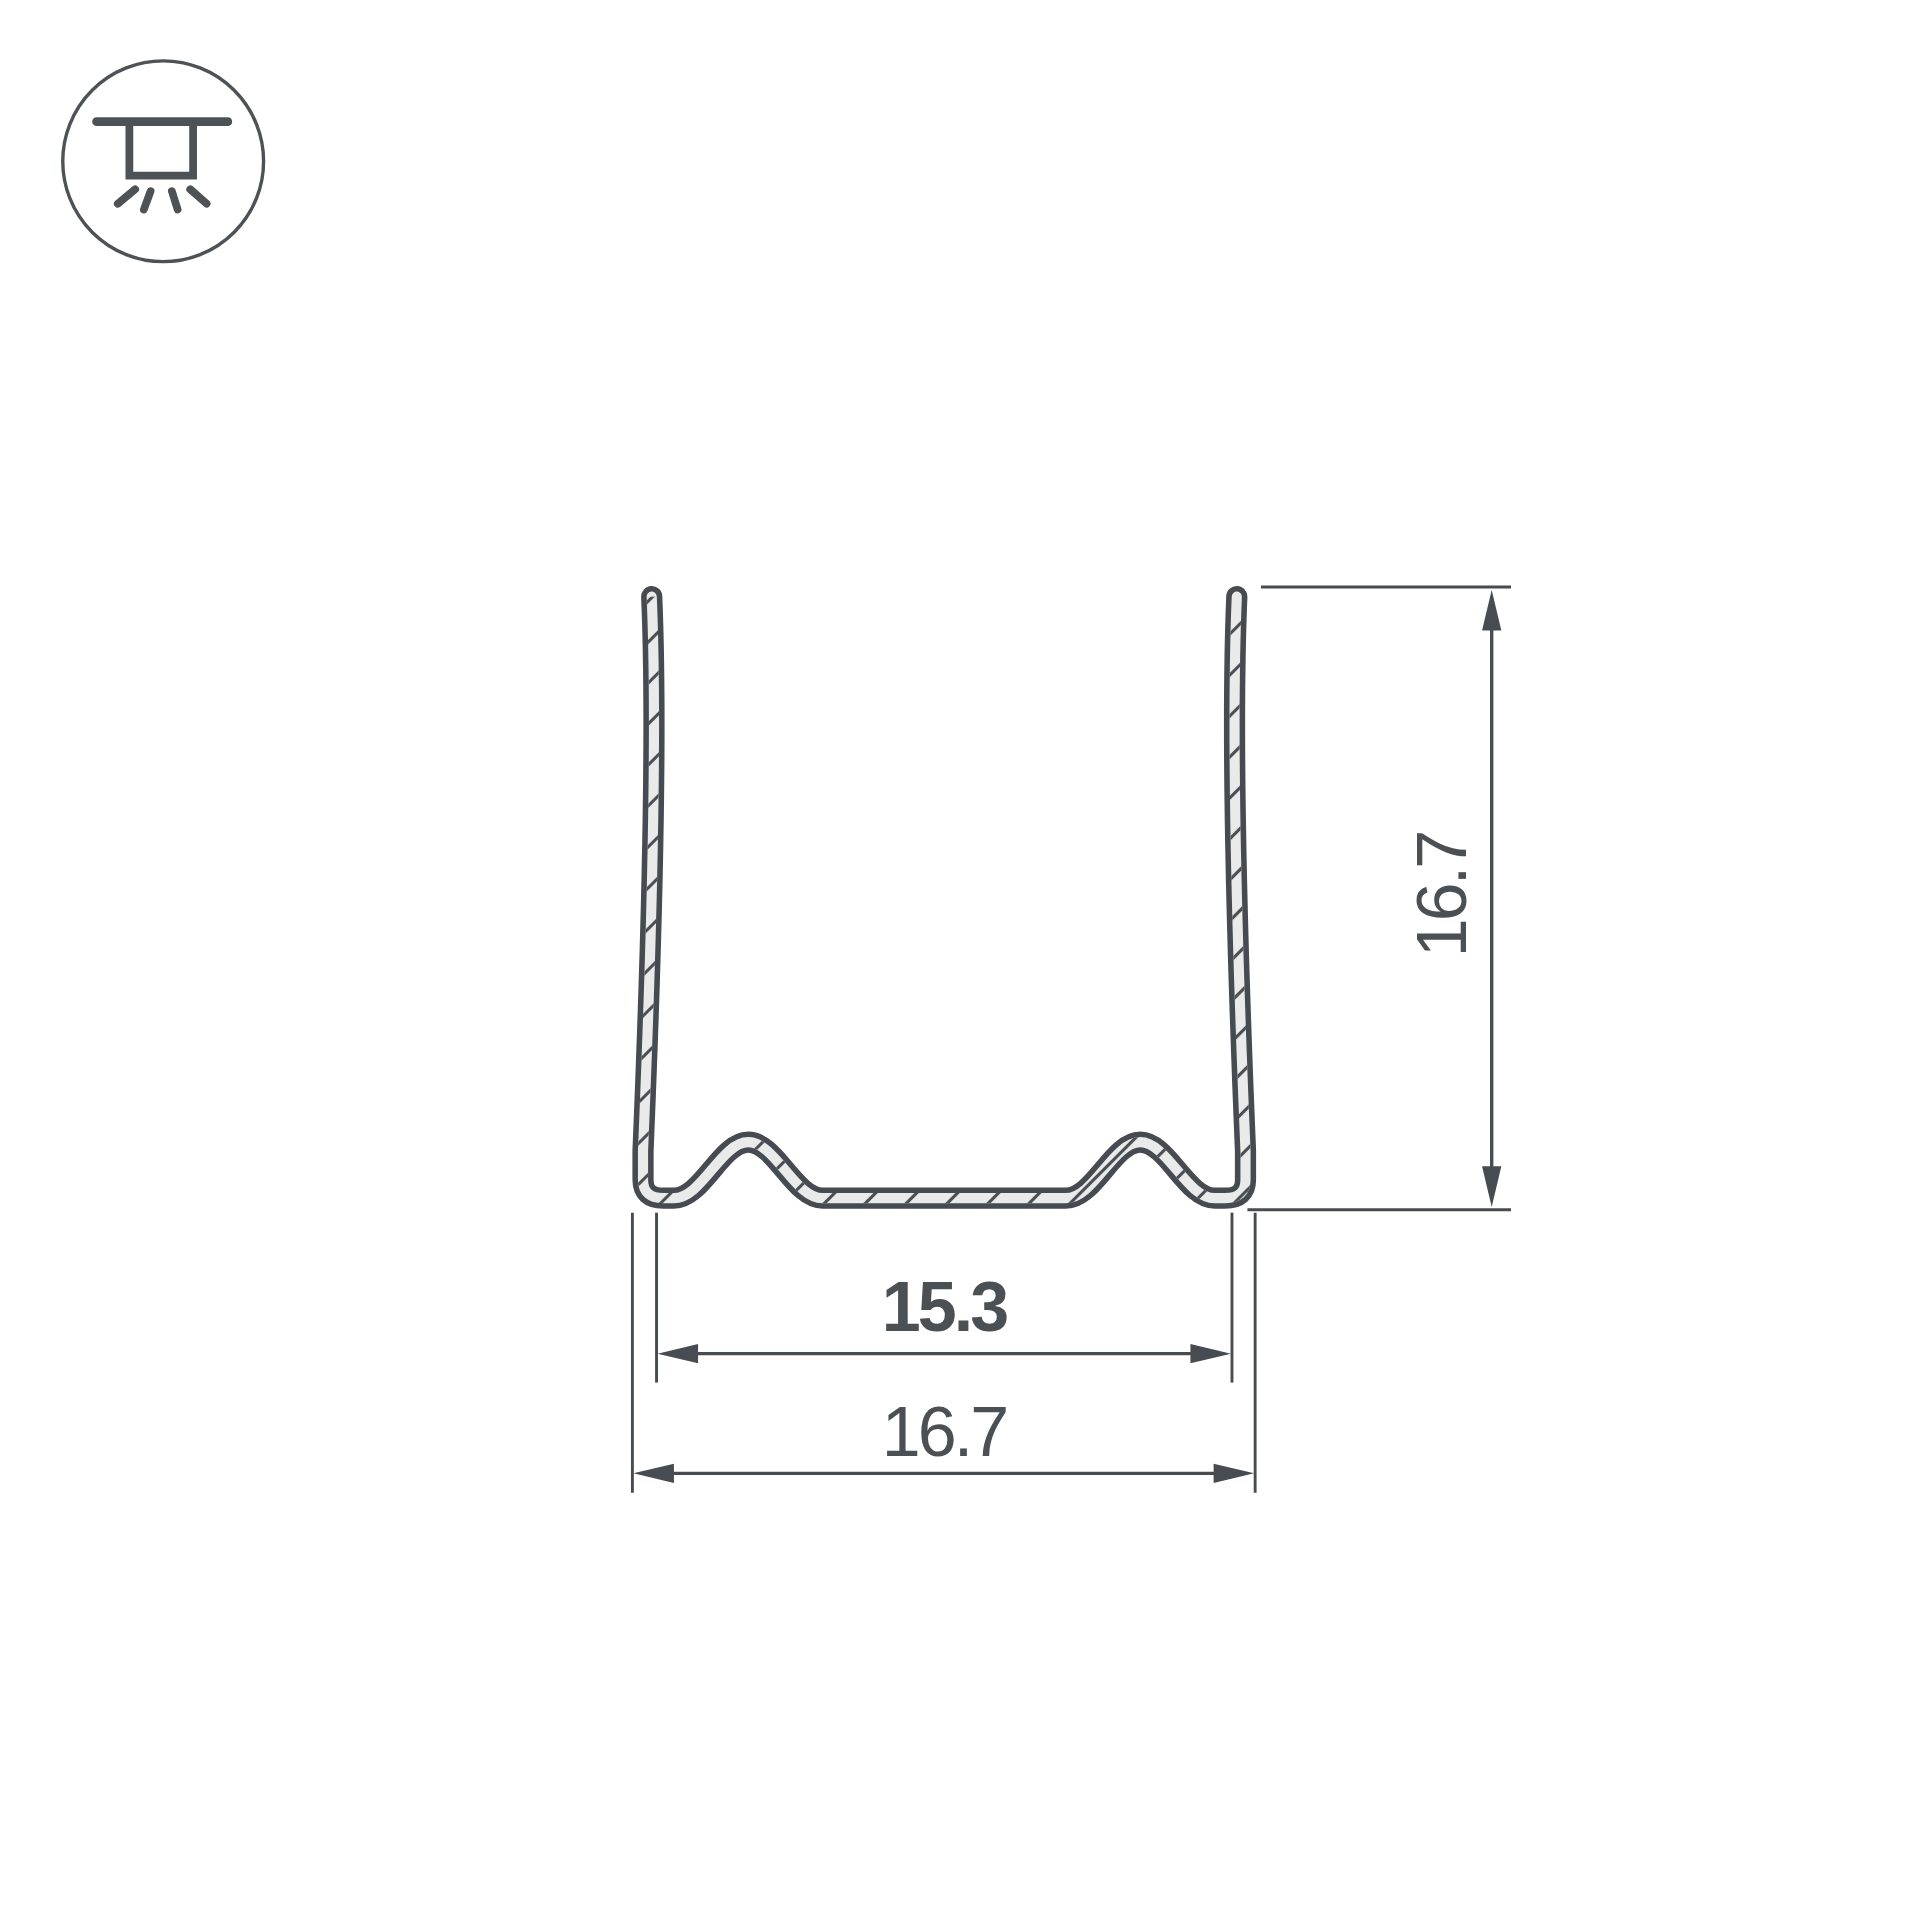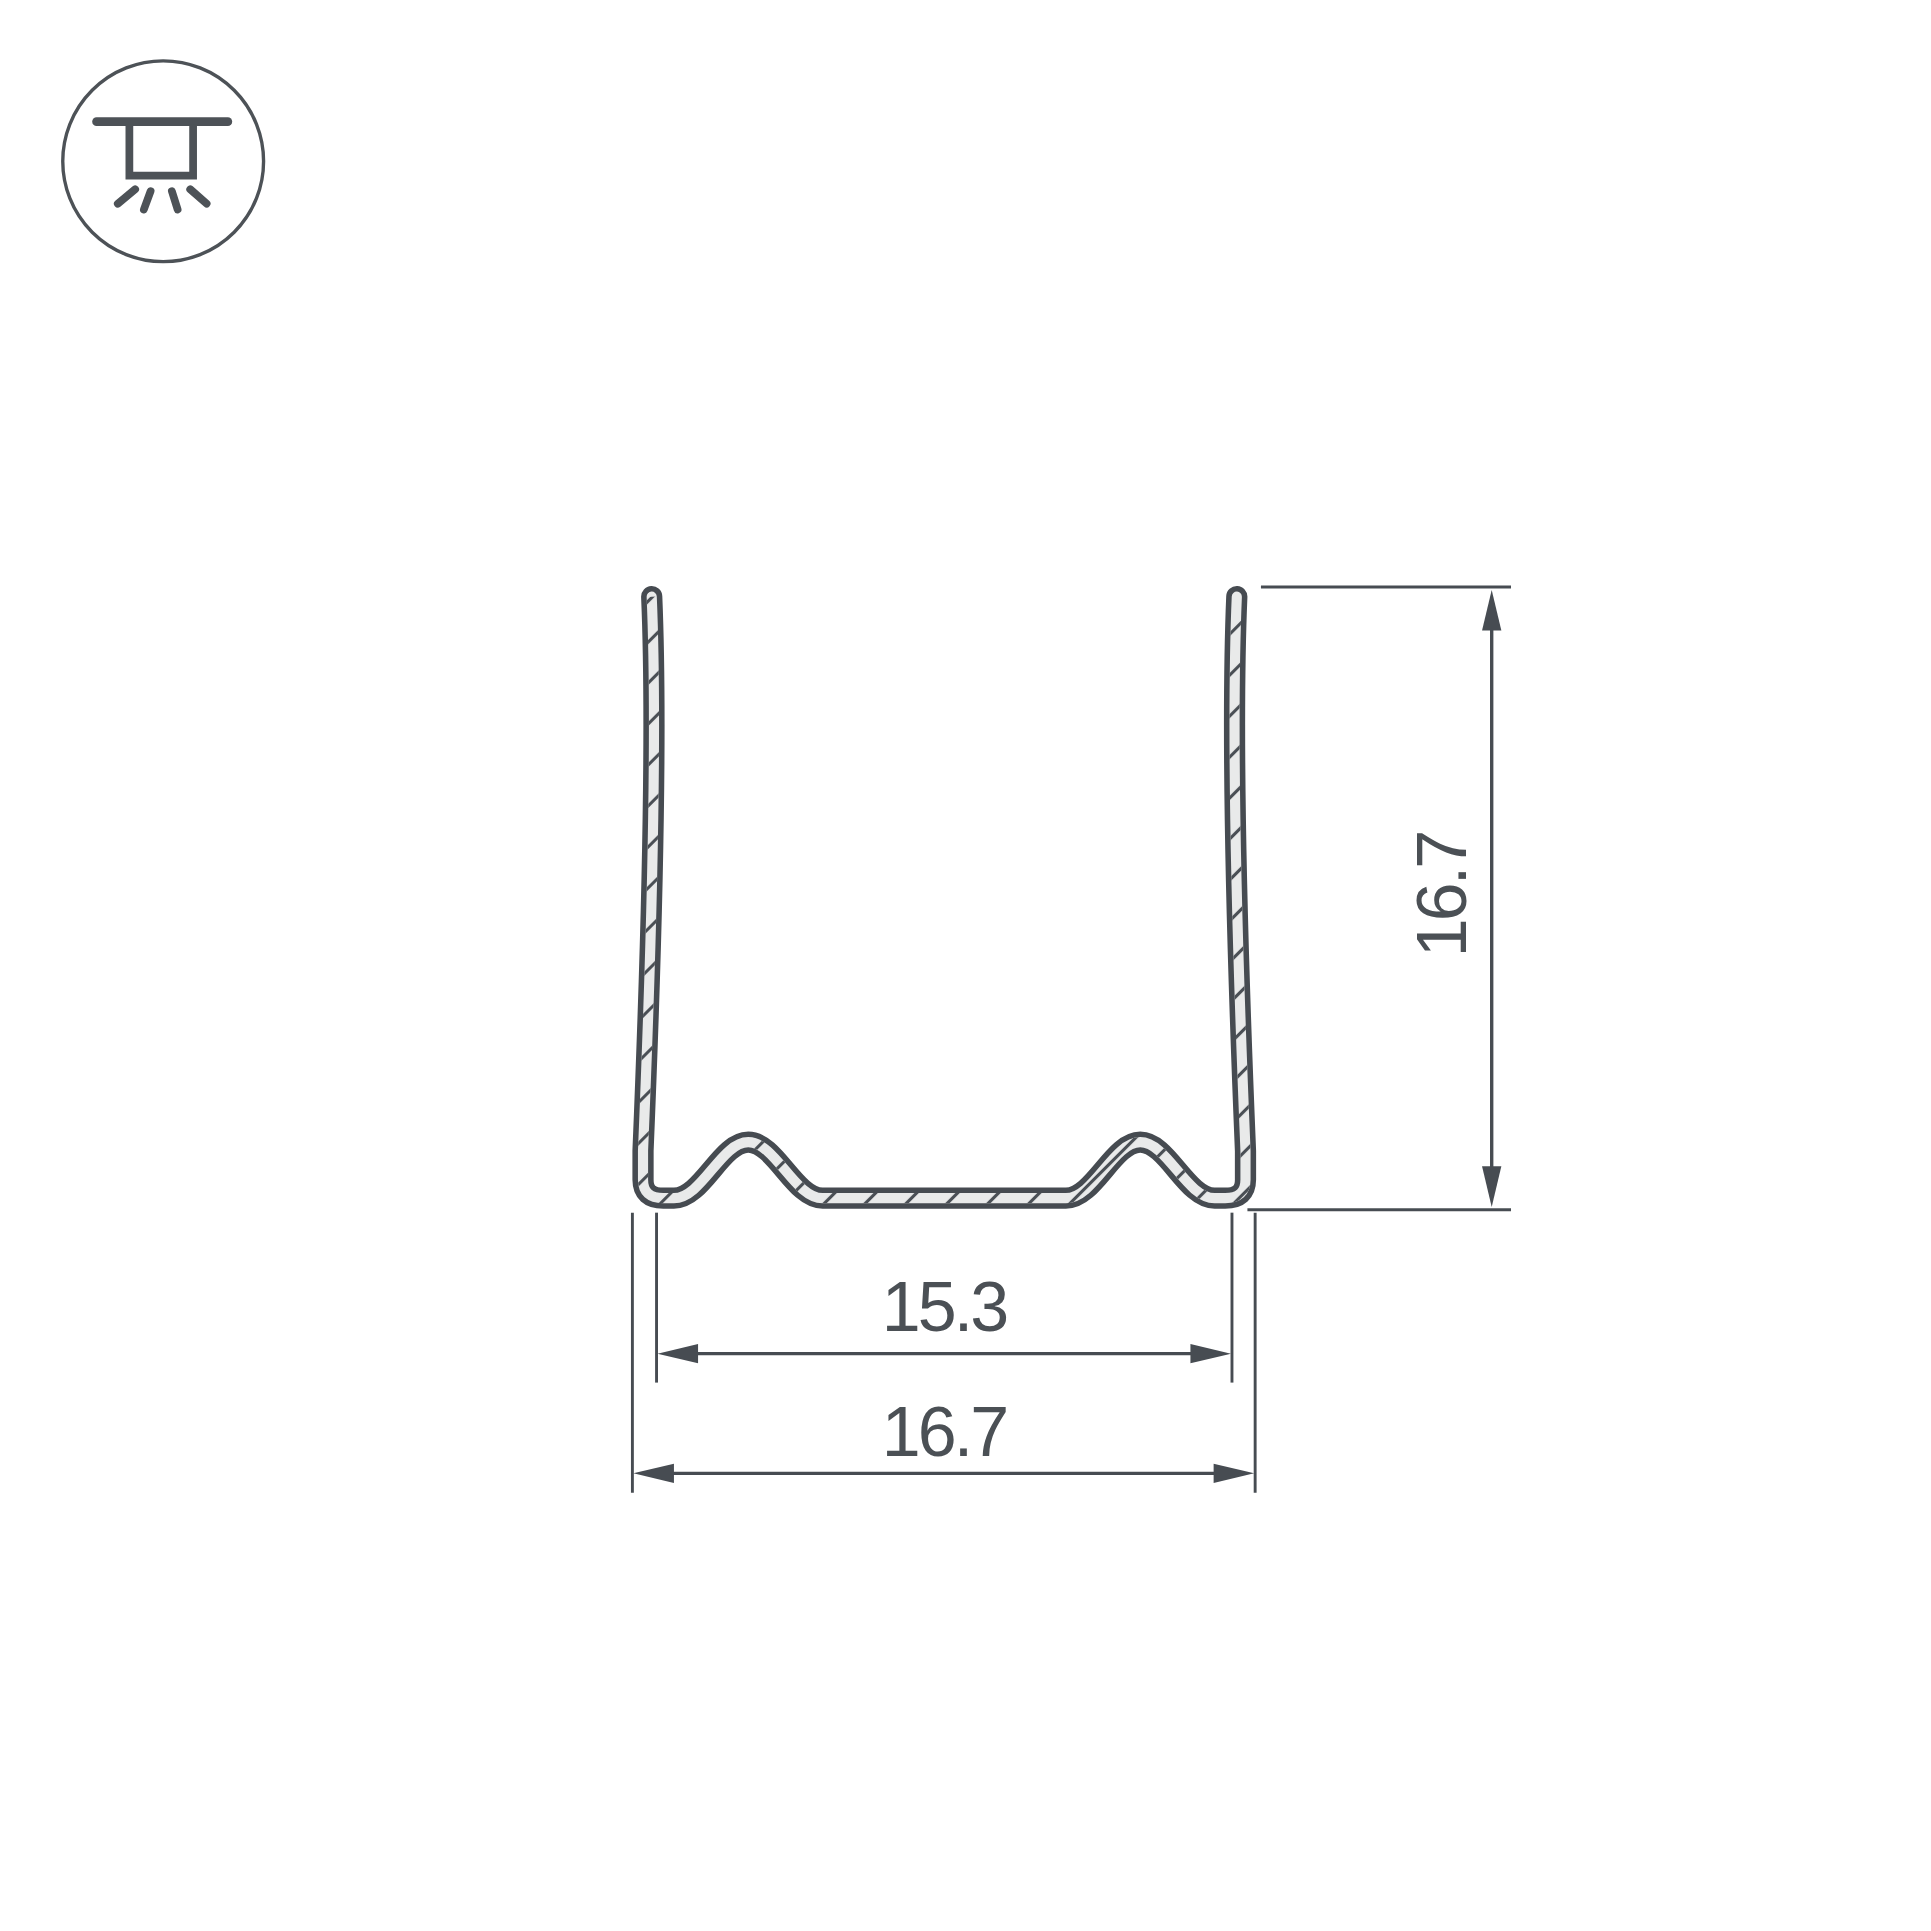--- a/index.html
+++ b/index.html
@@ -30,21 +30,21 @@
     font-size: 70px;
     line-height: 70px;
     letter-spacing: -2.9px;
     white-space: nowrap;
     transform: translateX(-50%);
     user-select: none;
   }
   .dim-label.rotated {
     transform: translate(-50%, -50%) rotate(-90deg);
   }
-  #label-inner-width  { left: 944px;  top: 1272px; }
+  #label-inner-width  { left: 944px;  top: 1272px; font-weight: bold; }
   #label-outer-width  { left: 944px;  top: 1397px; }
   #label-height       { left: 1442px; top: 895px;  }
 </style>
 </head>
 <body>
 
 <div class="canvas">
 
   <svg class="drawing-svg" viewBox="0 0 2000 2000" xmlns="http://www.w3.org/2000/svg">
     <defs>

